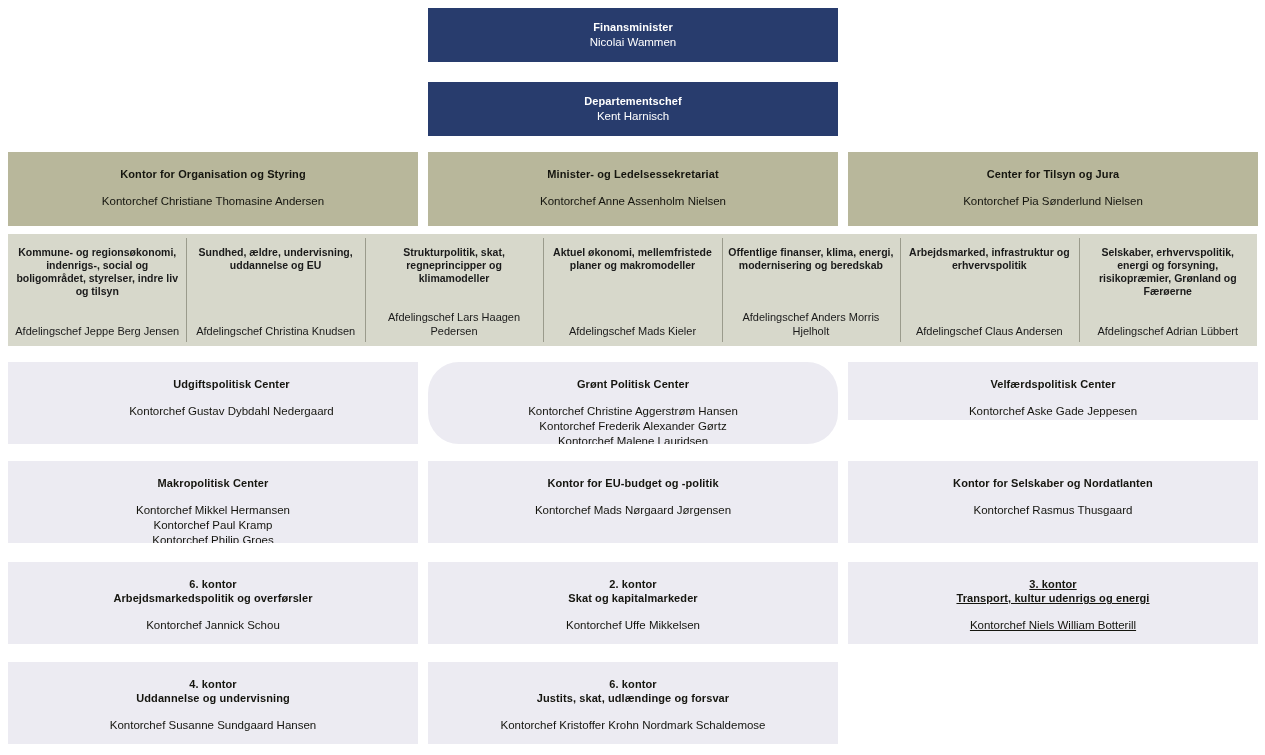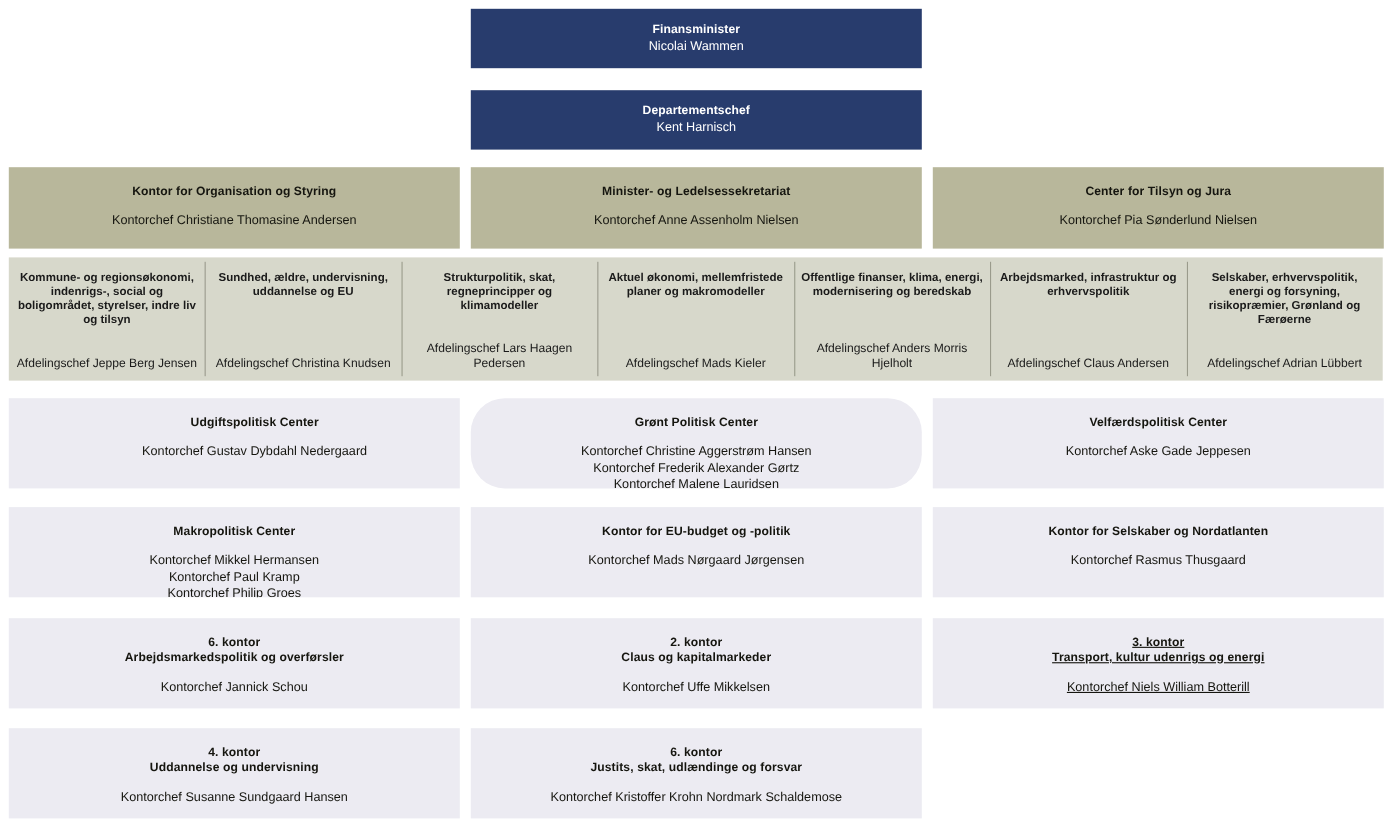--- a/index.html
+++ b/index.html
@@ -256,21 +256,21 @@
     <div class="title">
       <span class="ln">Grønt Politisk Center</span>
     </div>
     <div class="people">
       <span class="ln">Kontorchef Christine Aggerstrøm Hansen</span>
       <span class="ln">Kontorchef Frederik Alexander Gørtz</span>
       <span class="ln">Kontorchef Malene Lauridsen</span>
     </div>
   </div>
 
-  <div class="box lvl-unit" style="left:848px; top:362px; width:410px; height:82px;">
+  <div class="box lvl-unit" style="left:848px; top:362px; width:410px; height:58px;">
     <div class="title">
       <span class="ln">Velfærdspolitisk Center</span>
     </div>
     <div class="people">
       <span class="ln">Kontorchef Aske Gade Jeppesen</span>
     </div>
   </div>
 
   <div class="box lvl-unit" style="left:8px; top:461px; width:410px; height:82px;">
     <div class="title">
@@ -307,21 +307,21 @@
       <span class="ln">Arbejdsmarkedspolitik og overførsler</span>
     </div>
     <div class="people">
       <span class="ln">Kontorchef Jannick Schou</span>
     </div>
   </div>
 
   <div class="box lvl-unit" style="left:428px; top:562px; width:410px; height:82px;">
     <div class="title">
       <span class="ln">2. kontor</span>
-      <span class="ln">Claus og kapitalmarkeder</span>
+      <span class="ln">Skat og kapitalmarkeder</span>
     </div>
     <div class="people">
       <span class="ln">Kontorchef Uffe Mikkelsen</span>
     </div>
   </div>
 
   <div class="box lvl-unit" style="left:848px; top:562px; width:410px; height:82px;text-decoration:underline;">
     <div class="title">
       <span class="ln">3. kontor</span>
       <span class="ln">Transport, kultur udenrigs og energi</span>

